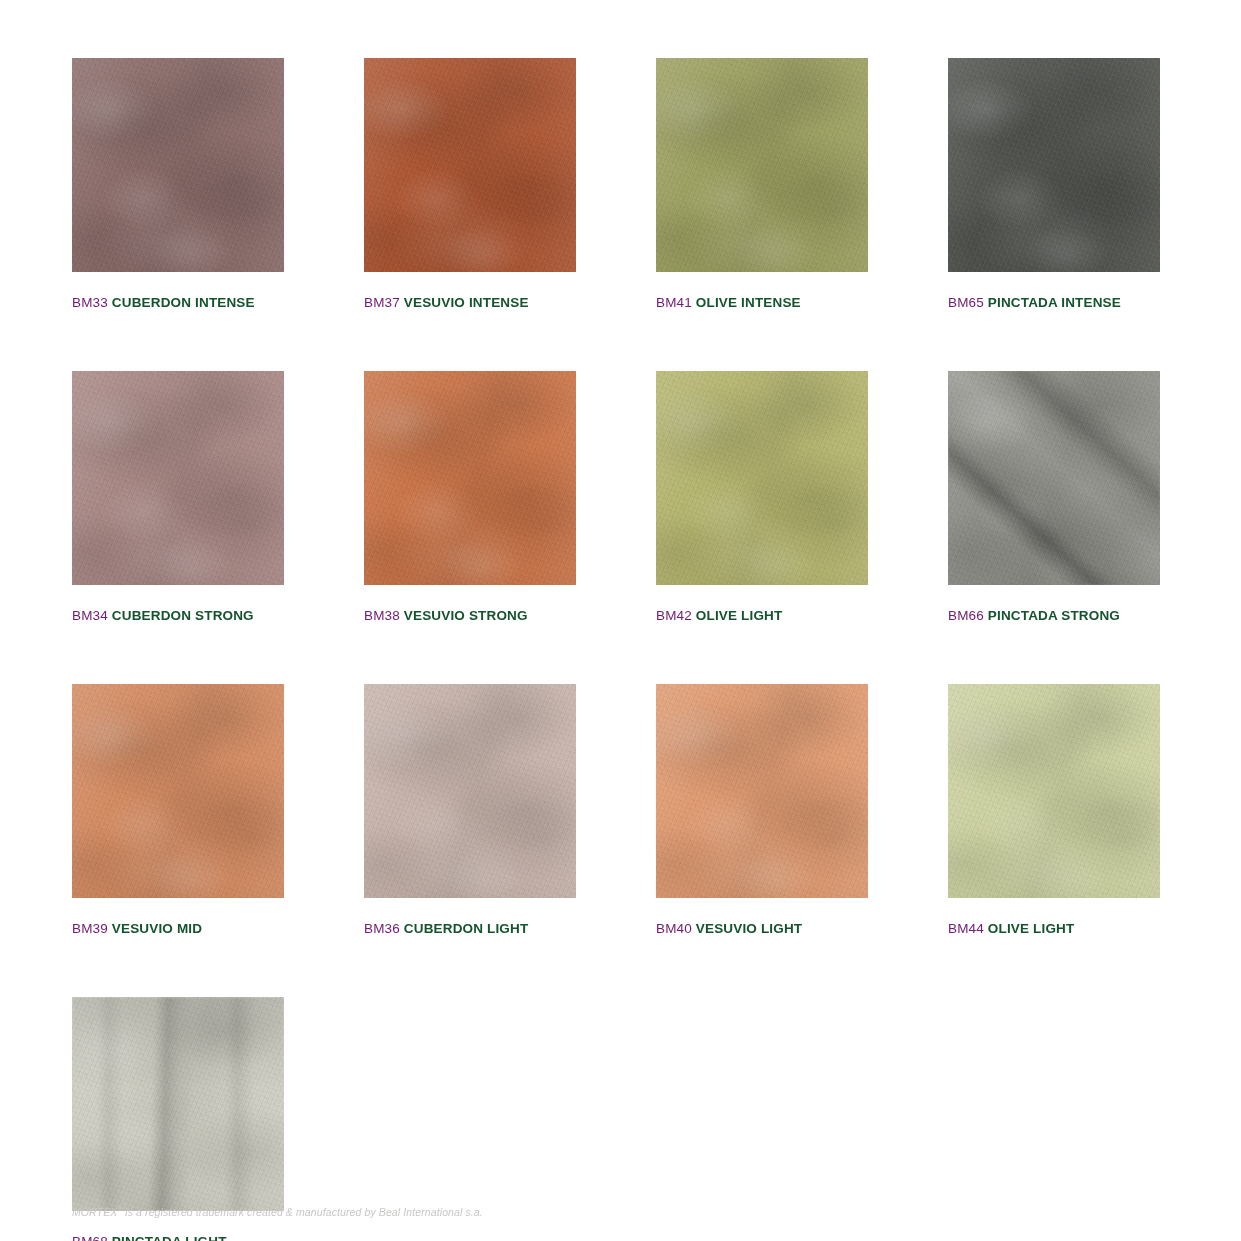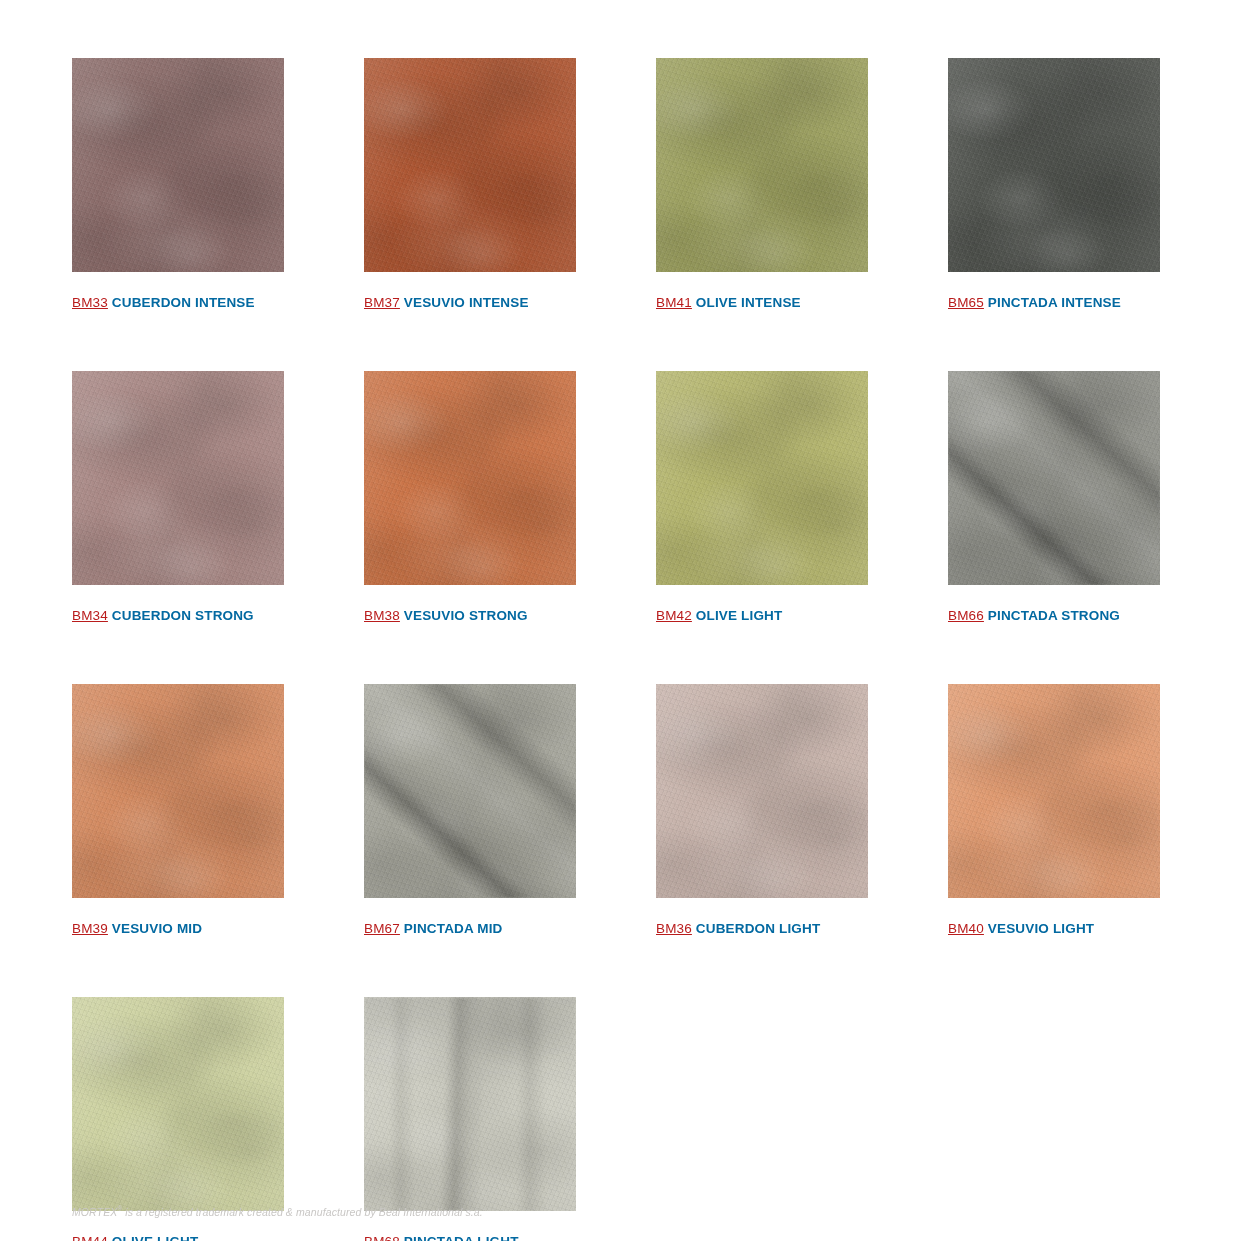--- a/index.html
+++ b/index.html
@@ -100,26 +100,25 @@
 
   .swatch-label {
     margin-top: 23px;
     font-size: 13.5px;
     letter-spacing: .012em;
     color: #1a1a1a;
     white-space: nowrap;
   }
   .swatch-code {
     font-weight: 400;
-    color: #b91c1c;
-    text-decoration: underline;
+    color: #701a75;
   }
   .swatch-name {
     font-weight: 700;
-    color: #0369a1;
+    color: #14532d;
     text-align: center;
   }
 
   .footer {
     position: absolute;
     left: 72px;
     bottom: 24px;
     font-size: 10.5px;
     font-style: italic;
     color: #c9c7c5;
@@ -221,30 +220,20 @@
         <div class="swatch-chip chip-cloud" style="background-color: rgb(212, 138, 96);">
           <div class="tex tex-mottle"></div>
           <div class="tex tex-extra"></div>
           <div class="tex tex-trowel"></div>
           <div class="tex tex-grain"></div>
           <div class="tex tex-vignette"></div>
         </div>
         <div class="swatch-label"><span class="swatch-code">BM39</span> <span class="swatch-name">VESUVIO MID</span></div>
       </div>
       <div class="swatch-cell">
-        <div class="swatch-chip chip-streak-diag" style="background-color: rgb(163, 163, 153);">
-          <div class="tex tex-mottle"></div>
-          <div class="tex tex-extra"></div>
-          <div class="tex tex-trowel"></div>
-          <div class="tex tex-grain"></div>
-          <div class="tex tex-vignette"></div>
-        </div>
-        <div class="swatch-label"><span class="swatch-code">BM67</span> <span class="swatch-name">PINCTADA MID</span></div>
-      </div>
-      <div class="swatch-cell">
         <div class="swatch-chip chip-cloud" style="background-color: rgb(199, 179, 171);">
           <div class="tex tex-mottle"></div>
           <div class="tex tex-extra"></div>
           <div class="tex tex-trowel"></div>
           <div class="tex tex-grain"></div>
           <div class="tex tex-vignette"></div>
         </div>
         <div class="swatch-label"><span class="swatch-code">BM36</span> <span class="swatch-name">CUBERDON LIGHT</span></div>
       </div>
       <div class="swatch-cell">

